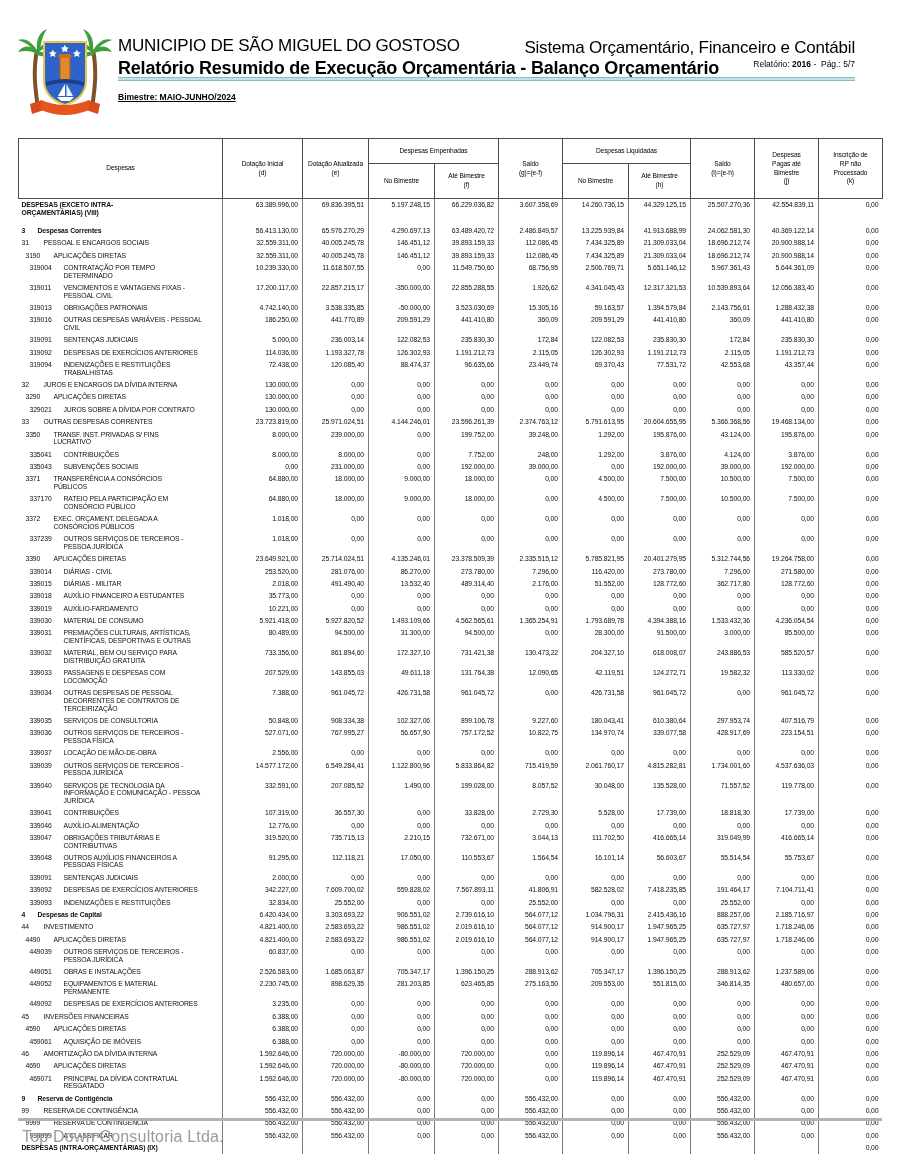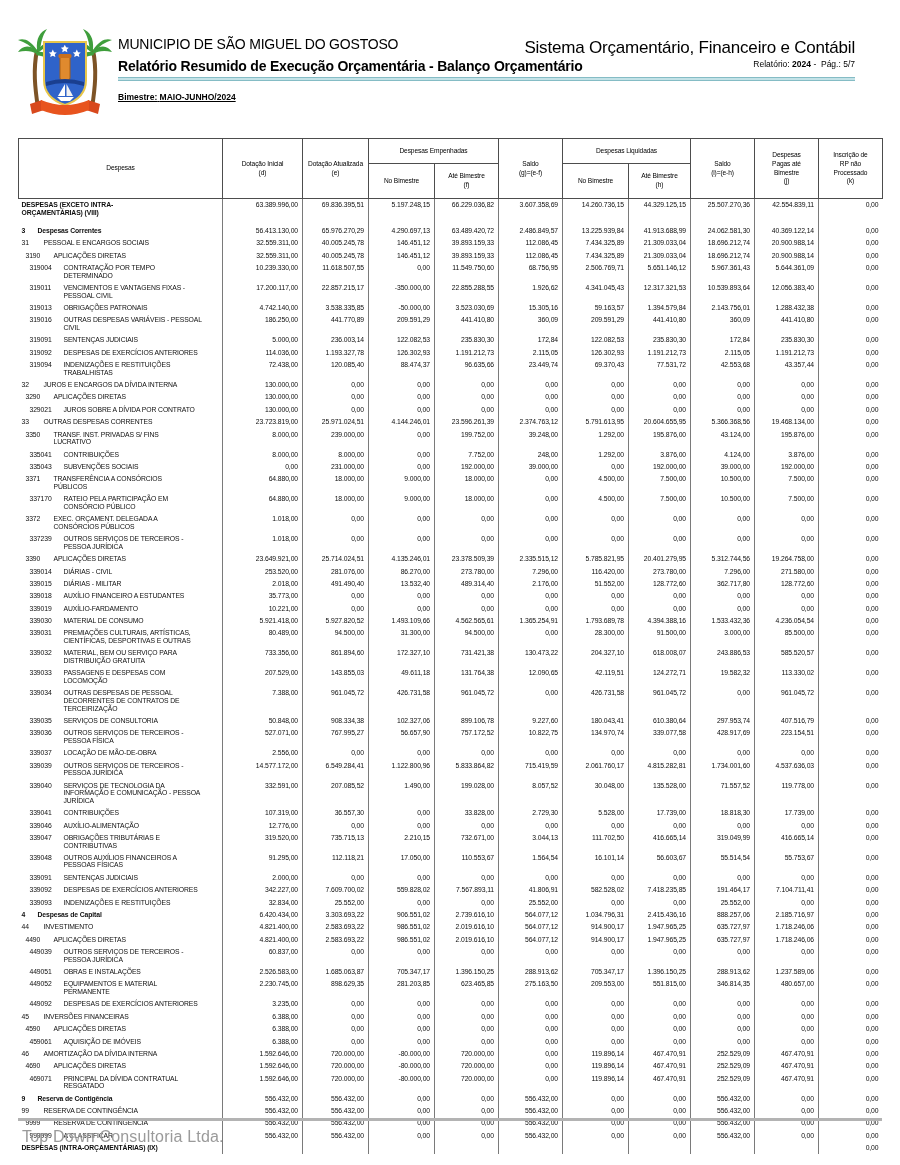--- a/index.html
+++ b/index.html
@@ -5,22 +5,22 @@
   html,body{margin:0;padding:0;}
   body{
     width:900px;height:1165px;background:#ffffff;position:relative;overflow:hidden;
     font-family:"Liberation Sans",sans-serif;color:#111;
     -webkit-font-smoothing:antialiased;
   }
   .page{position:absolute;inset:0;}
 
   
   .logo{position:absolute;left:16px;top:24px;width:98px;height:98px;}
-  .muni-title{position:absolute;left:118px;top:36px;font-size:14px;letter-spacing:-.2px;color:#000;}
-  .report-title{position:absolute;left:118px;top:58px;font-size:14px;font-weight:bold;letter-spacing:-.2px;color:#000;}
+  .muni-title{position:absolute;left:118px;top:36px;font-size:17px;letter-spacing:-.2px;color:#000;}
+  .report-title{position:absolute;left:118px;top:58px;font-size:18px;font-weight:bold;letter-spacing:-.2px;color:#000;}
   .sys-title{position:absolute;right:45px;top:38px;font-size:17px;letter-spacing:-.2px;color:#000;text-align:right;}
   .exer-line{position:absolute;right:45px;top:59px;font-size:8.5px;color:#000;text-align:right;}
   .exer-line b{font-weight:bold;}
   .teal-divider{position:absolute;left:118px;right:45px;top:77px;height:2px;
     background:#c3e2e7;border-top:1px solid #85bcc5;border-bottom:1px solid #85bcc5;}
   .bimestre{position:absolute;left:118px;top:92px;font-size:8.5px;font-weight:bold;color:#000;text-decoration:underline;}
 
   
   table.report{position:absolute;top:138px;left:18px;width:864px;border-collapse:collapse;table-layout:fixed;}
   thead th{
@@ -100,21 +100,21 @@
       <path d="M84 80 L72 76 L70 86 L82 90 Z" fill="#d8491d"></path>
       <path d="M25 76 Q49 86 73 76 L73 86 Q49 96 25 86 Z" fill="#e8541e"></path>
     </g>
   </svg>
 
   <div class="muni-title">MUNICIPIO DE SÃO MIGUEL DO GOSTOSO</div>
   <div class="report-title">Relatório Resumido de Execução Orçamentária - Balanço Orçamentário</div>
   <div class="sys-title">Sistema Orçamentário, Financeiro e Contábil</div>
   <div class="exer-line">
     <span>Relatório:</span>
-    <b>2024</b>
+    <b>2016</b>
     <span>-</span>&nbsp;
     <span>Pág.: 5/7</span>
   </div>
   <div class="teal-divider"></div>
   <div class="bimestre">
     <span>Bimestre:</span>
     <span>MAIO-JUNHO/2024</span>
   </div>
 
   <table class="report">

